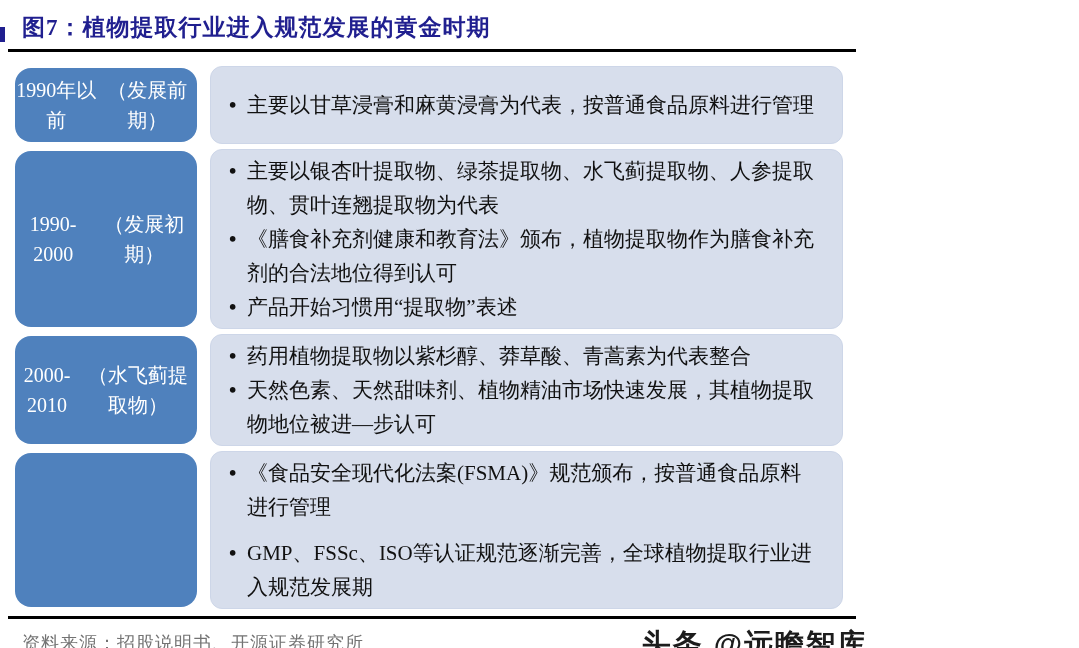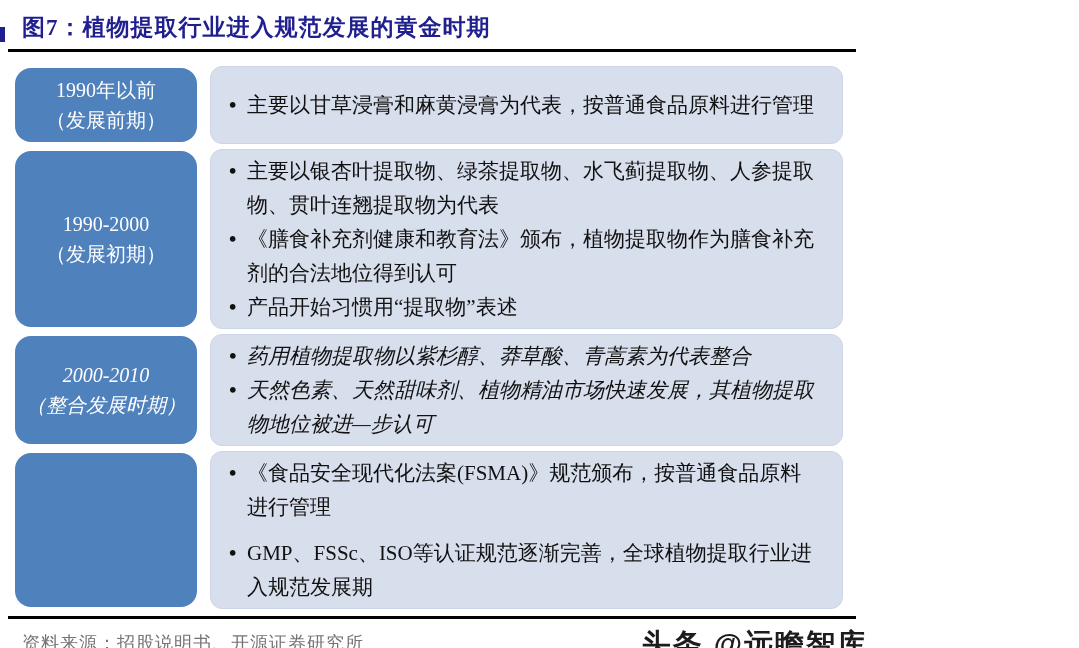--- a/index.html
+++ b/index.html
@@ -23,28 +23,28 @@
     height:3px;background:var(--rule_black,#000);
     margin:3px 26px 0 8px;
   }
   .timeline{margin-top:14px;}
   .row{
     display:flex;gap:13px;
     margin:0 39px 5px 15px;
   }
   .r1{min-height:78px;}
   .r2{min-height:170px;}
-  .r3{min-height:106px;font-style:italic;}
+  .r3{min-height:106px;}
   .r4{min-height:156px;}
   .label{
     flex:0 0 182px;width:182px;
     background:var(--label_blue,#4F81BD);
     border-radius:16px;
     color:#fff;
-    display:flex;flex-direction:column;justify-content:center;align-items:center;
+    display:flex;flex-direction:row;justify-content:center;align-items:center;
     text-align:center;
     font-size:20px;line-height:1.5;
     margin:2px 0;
   }
   .content{
     flex:1;
     background:var(--panel_blue,#D7DEEC);
     border:1px solid #cdd6e8;
     border-radius:12px;
     display:flex;flex-direction:column;justify-content:center;
@@ -119,21 +119,21 @@
         <div class="bullet">
           <span class="marker">•</span>
           <span class="text">产品开始习惯用“提取物”表述</span>
         </div>
       </div>
     </div>
 
     <div class="row r3">
       <div class="label">
         <div>2000-2010</div>
-        <div>（整合发展时期）</div>
+        <div>（水飞蓟提取物）</div>
       </div>
       <div class="content">
         <div class="bullet">
           <span class="marker">•</span>
           <span class="text">药用植物提取物以紫杉醇、莽草酸、青蒿素为代表整合</span>
         </div>
         <div class="bullet">
           <span class="marker">•</span>
           <span class="text">天然色素、天然甜味剂、植物精油市场快速发展，其植物提取物地位被进—步认可</span>
         </div>

